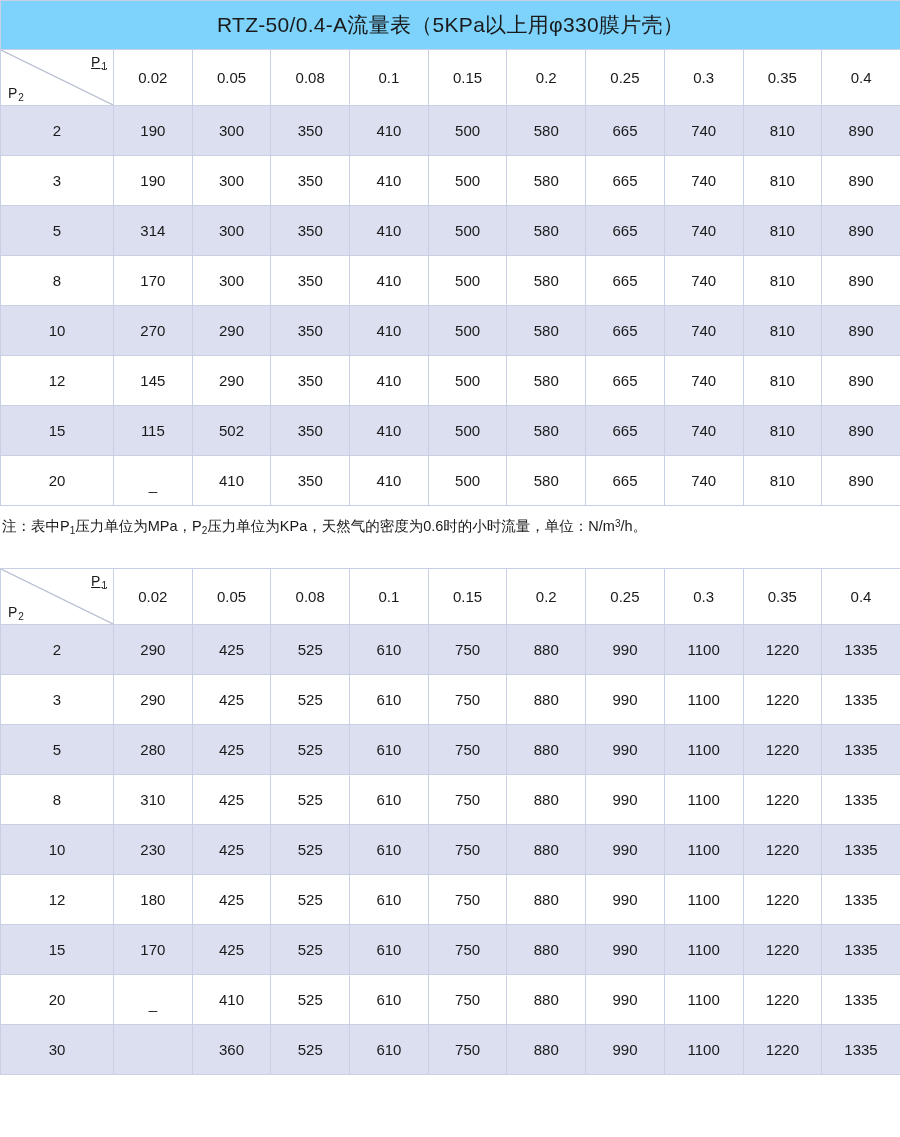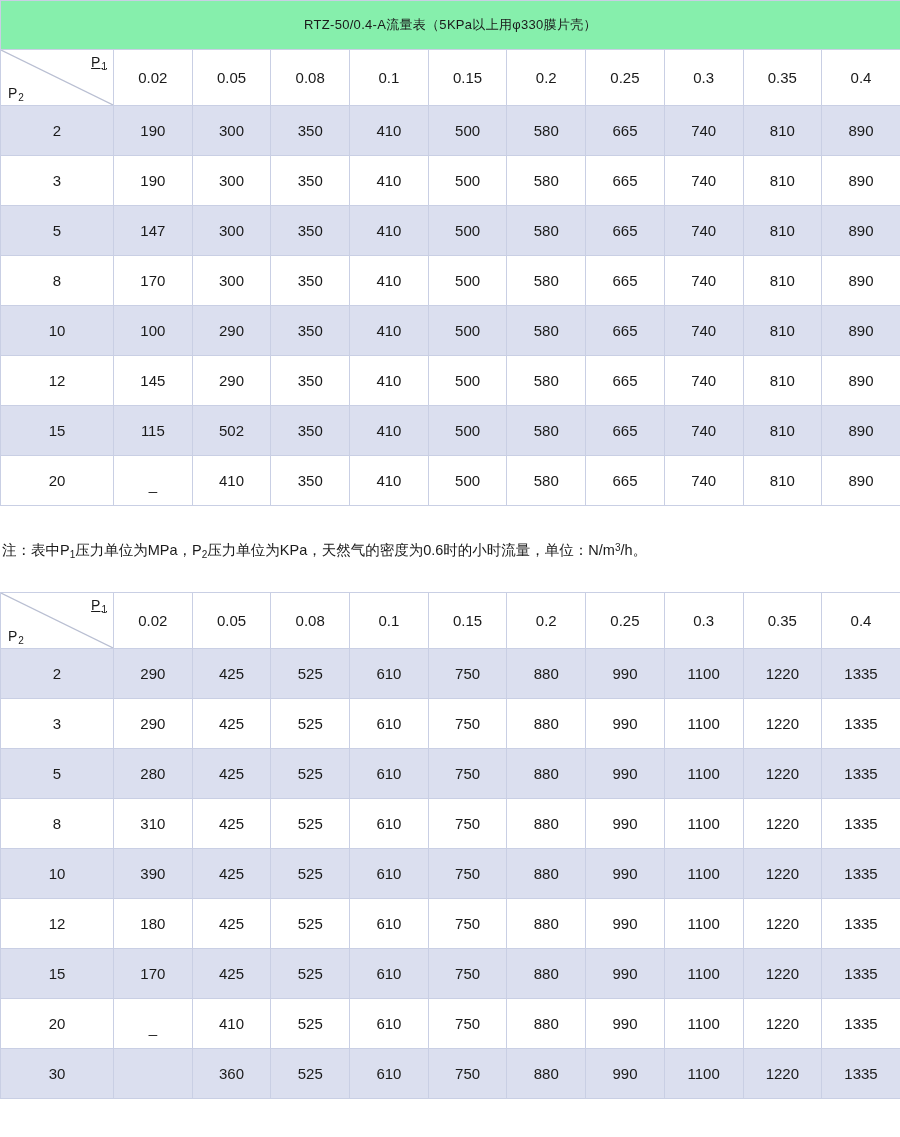--- a/index.html
+++ b/index.html
@@ -32,23 +32,23 @@
   table.flow th {
     border: 1px solid #c9cfe4;
     text-align: center;
     vertical-align: middle;
     font-weight: normal;
     padding: 0;
   }
 
   
   .title-cell {
-    background: #86efac;
+    background: #7dd3fc;
     height: 48px;
-    font-size: 13px;
+    font-size: 21px;
     font-weight: bold;
     letter-spacing: 0.3px;
     color: #1a1a1a;
     border-color: #c9cfe4;
   }
 
   
   .head-row td {
     background: #ffffff;
     height: 55px;
@@ -111,21 +111,20 @@
     letter-spacing: 0;
   }
 
   
   .footnote {
     font-size: 14.5px;
     color: #1a1a1a;
     padding: 10px 0 0 2px;
     line-height: 1.4;
     white-space: nowrap;
-    margin-top: 24px;
   }
   .footnote sub {
     font-size: 10px;
     vertical-align: baseline;
     position: relative;
     top: 3px;
   }
   .footnote sup {
     font-size: 10px;
     vertical-align: baseline;
@@ -201,21 +200,21 @@
               <td>410</td>
               <td>500</td>
               <td>580</td>
               <td>665</td>
               <td>740</td>
               <td>810</td>
               <td>890</td>
             </tr>
             <tr class="data-row shade">
               <td>5</td>
-              <td>147</td>
+              <td>314</td>
               <td>300</td>
               <td>350</td>
               <td>410</td>
               <td>500</td>
               <td>580</td>
               <td>665</td>
               <td>740</td>
               <td>810</td>
               <td>890</td>
             </tr>
@@ -227,21 +226,21 @@
               <td>410</td>
               <td>500</td>
               <td>580</td>
               <td>665</td>
               <td>740</td>
               <td>810</td>
               <td>890</td>
             </tr>
             <tr class="data-row shade">
               <td>10</td>
-              <td>100</td>
+              <td>270</td>
               <td>290</td>
               <td>350</td>
               <td>410</td>
               <td>500</td>
               <td>580</td>
               <td>665</td>
               <td>740</td>
               <td>810</td>
               <td>890</td>
             </tr>
@@ -371,21 +370,21 @@
               <td>610</td>
               <td>750</td>
               <td>880</td>
               <td>990</td>
               <td>1100</td>
               <td>1220</td>
               <td>1335</td>
             </tr>
             <tr class="data-row shade">
               <td>10</td>
-              <td>390</td>
+              <td>230</td>
               <td>425</td>
               <td>525</td>
               <td>610</td>
               <td>750</td>
               <td>880</td>
               <td>990</td>
               <td>1100</td>
               <td>1220</td>
               <td>1335</td>
             </tr>

